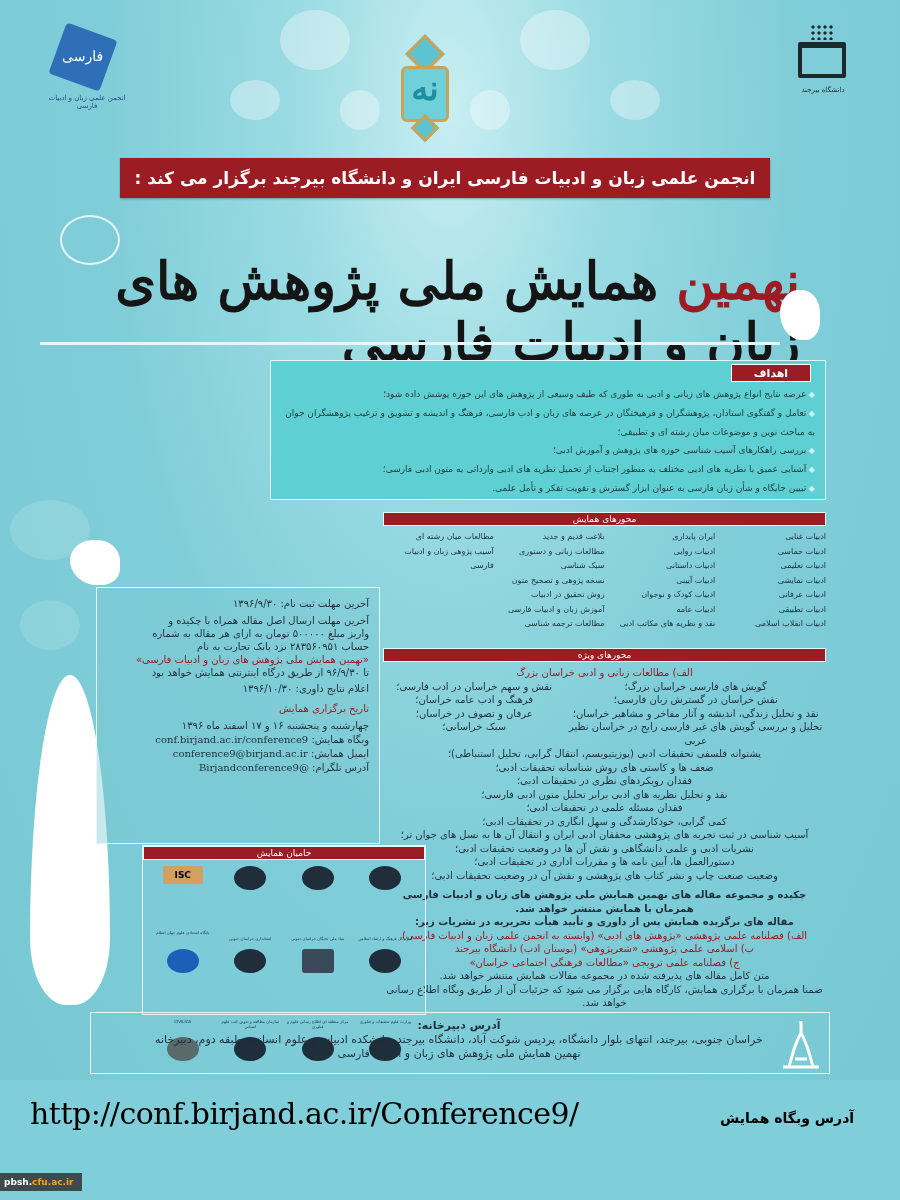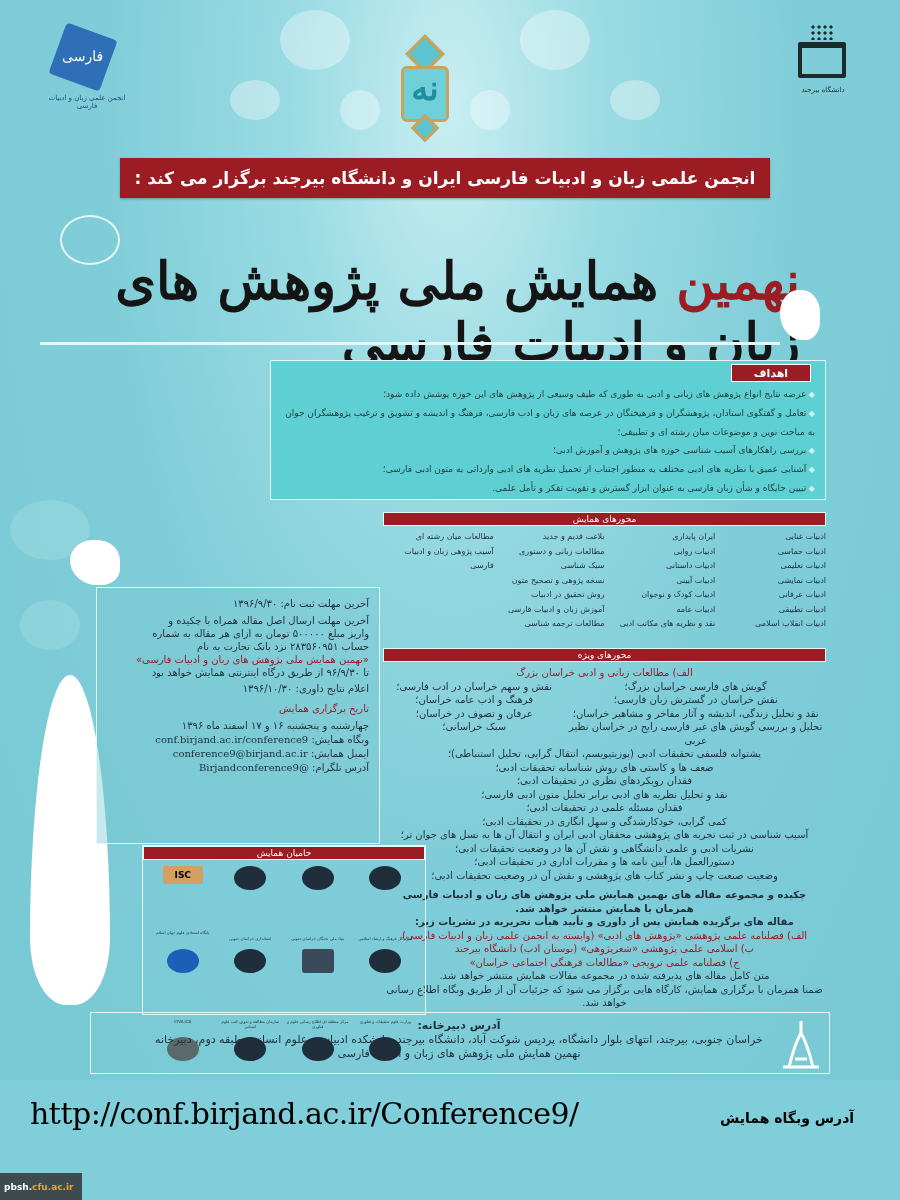--- a/index.html
+++ b/index.html
@@ -150,21 +150,21 @@
 
   .url-row { position: absolute; left: 0; top: 1080px; width: 900px; height: 70px; }
   .url {
     position: absolute; left: 30px; top: 16px;
     font-family: "DejaVu Serif", serif; font-size: 30px; color: #000; letter-spacing: -0.5px;
   }
   .url-label {
     position: absolute; left: 720px; top: 30px; font-size: 14px; font-weight: bold; color: #000; direction: rtl;
   }
   .watermark {
-    position: absolute; left: 0; top: 1173px; width: 82px; height: 28px; background: #3d4a4e;
+    position: absolute; left: 0; top: 1173px; width: 82px; height: 18px; background: #3d4a4e;
     color: #fff; font-size: 9px; font-weight: bold; display: flex; align-items: center; padding-left: 4px;
   }
   .watermark .y { color: #f4a21e; }
 </style>
 </head>
 <body>
 
 <div class="poster">
 
   <div class="floral" style="left:280px;top:10px;width:70px;height:60px;"></div>

